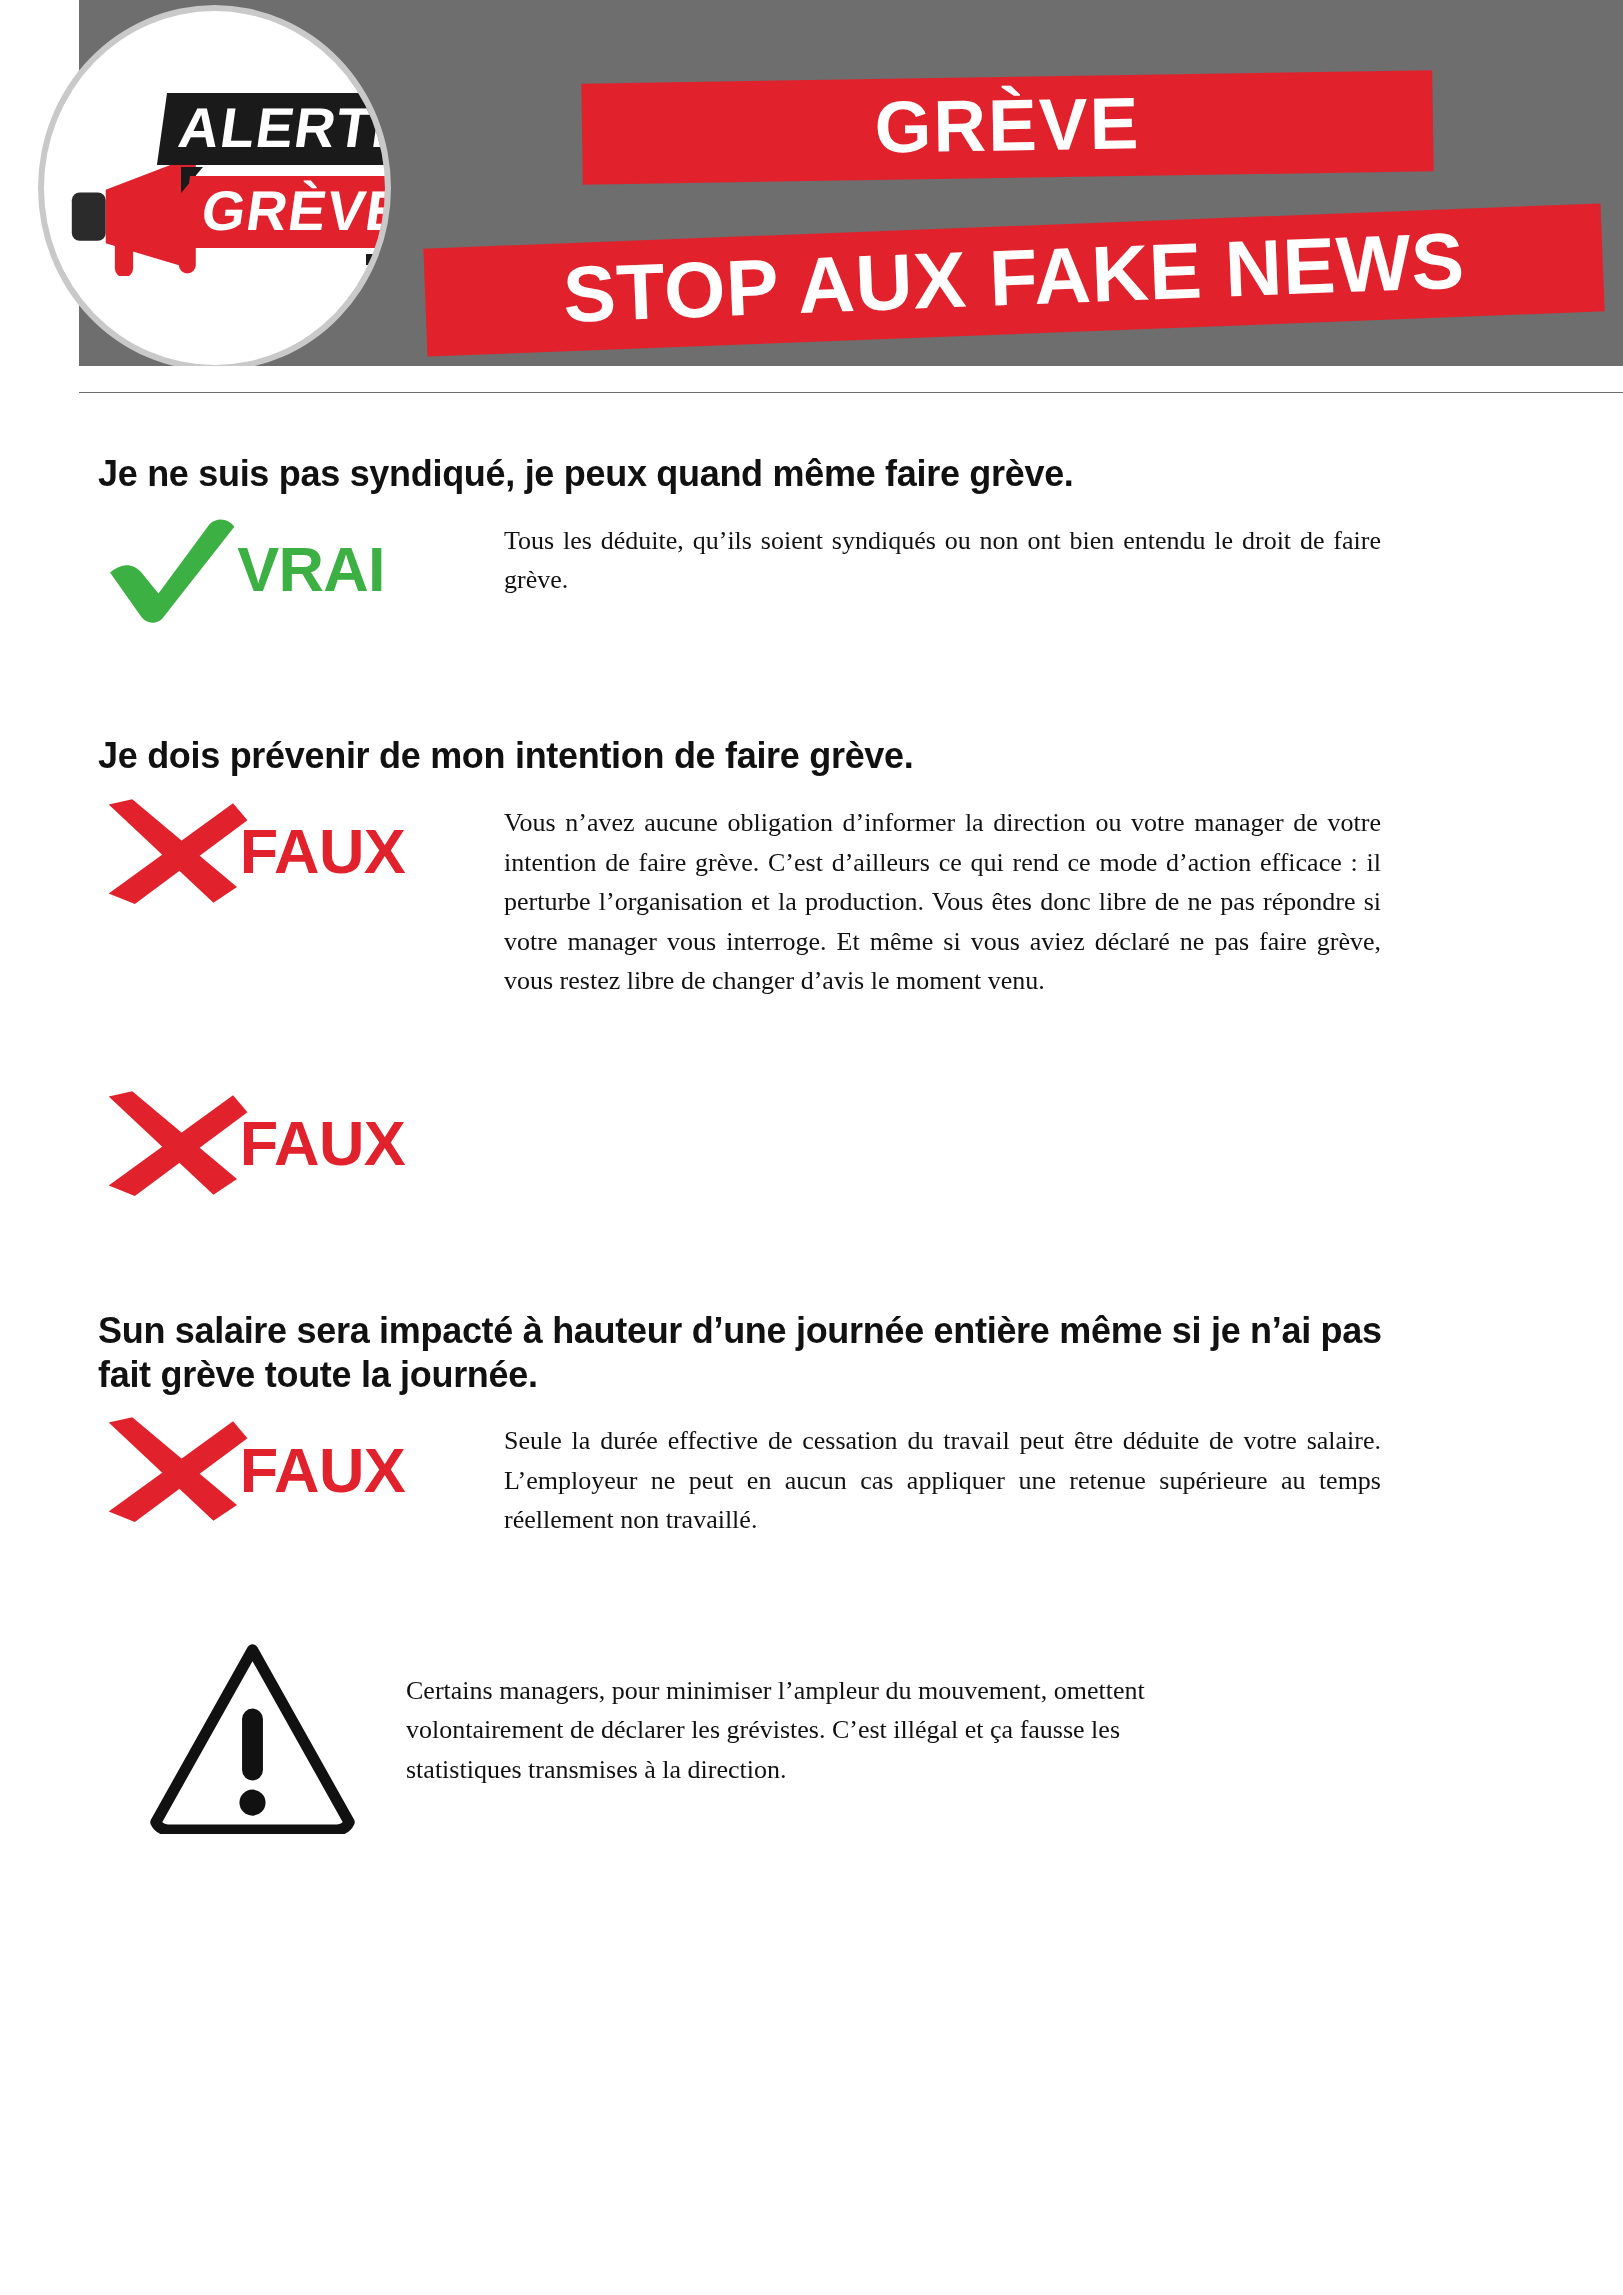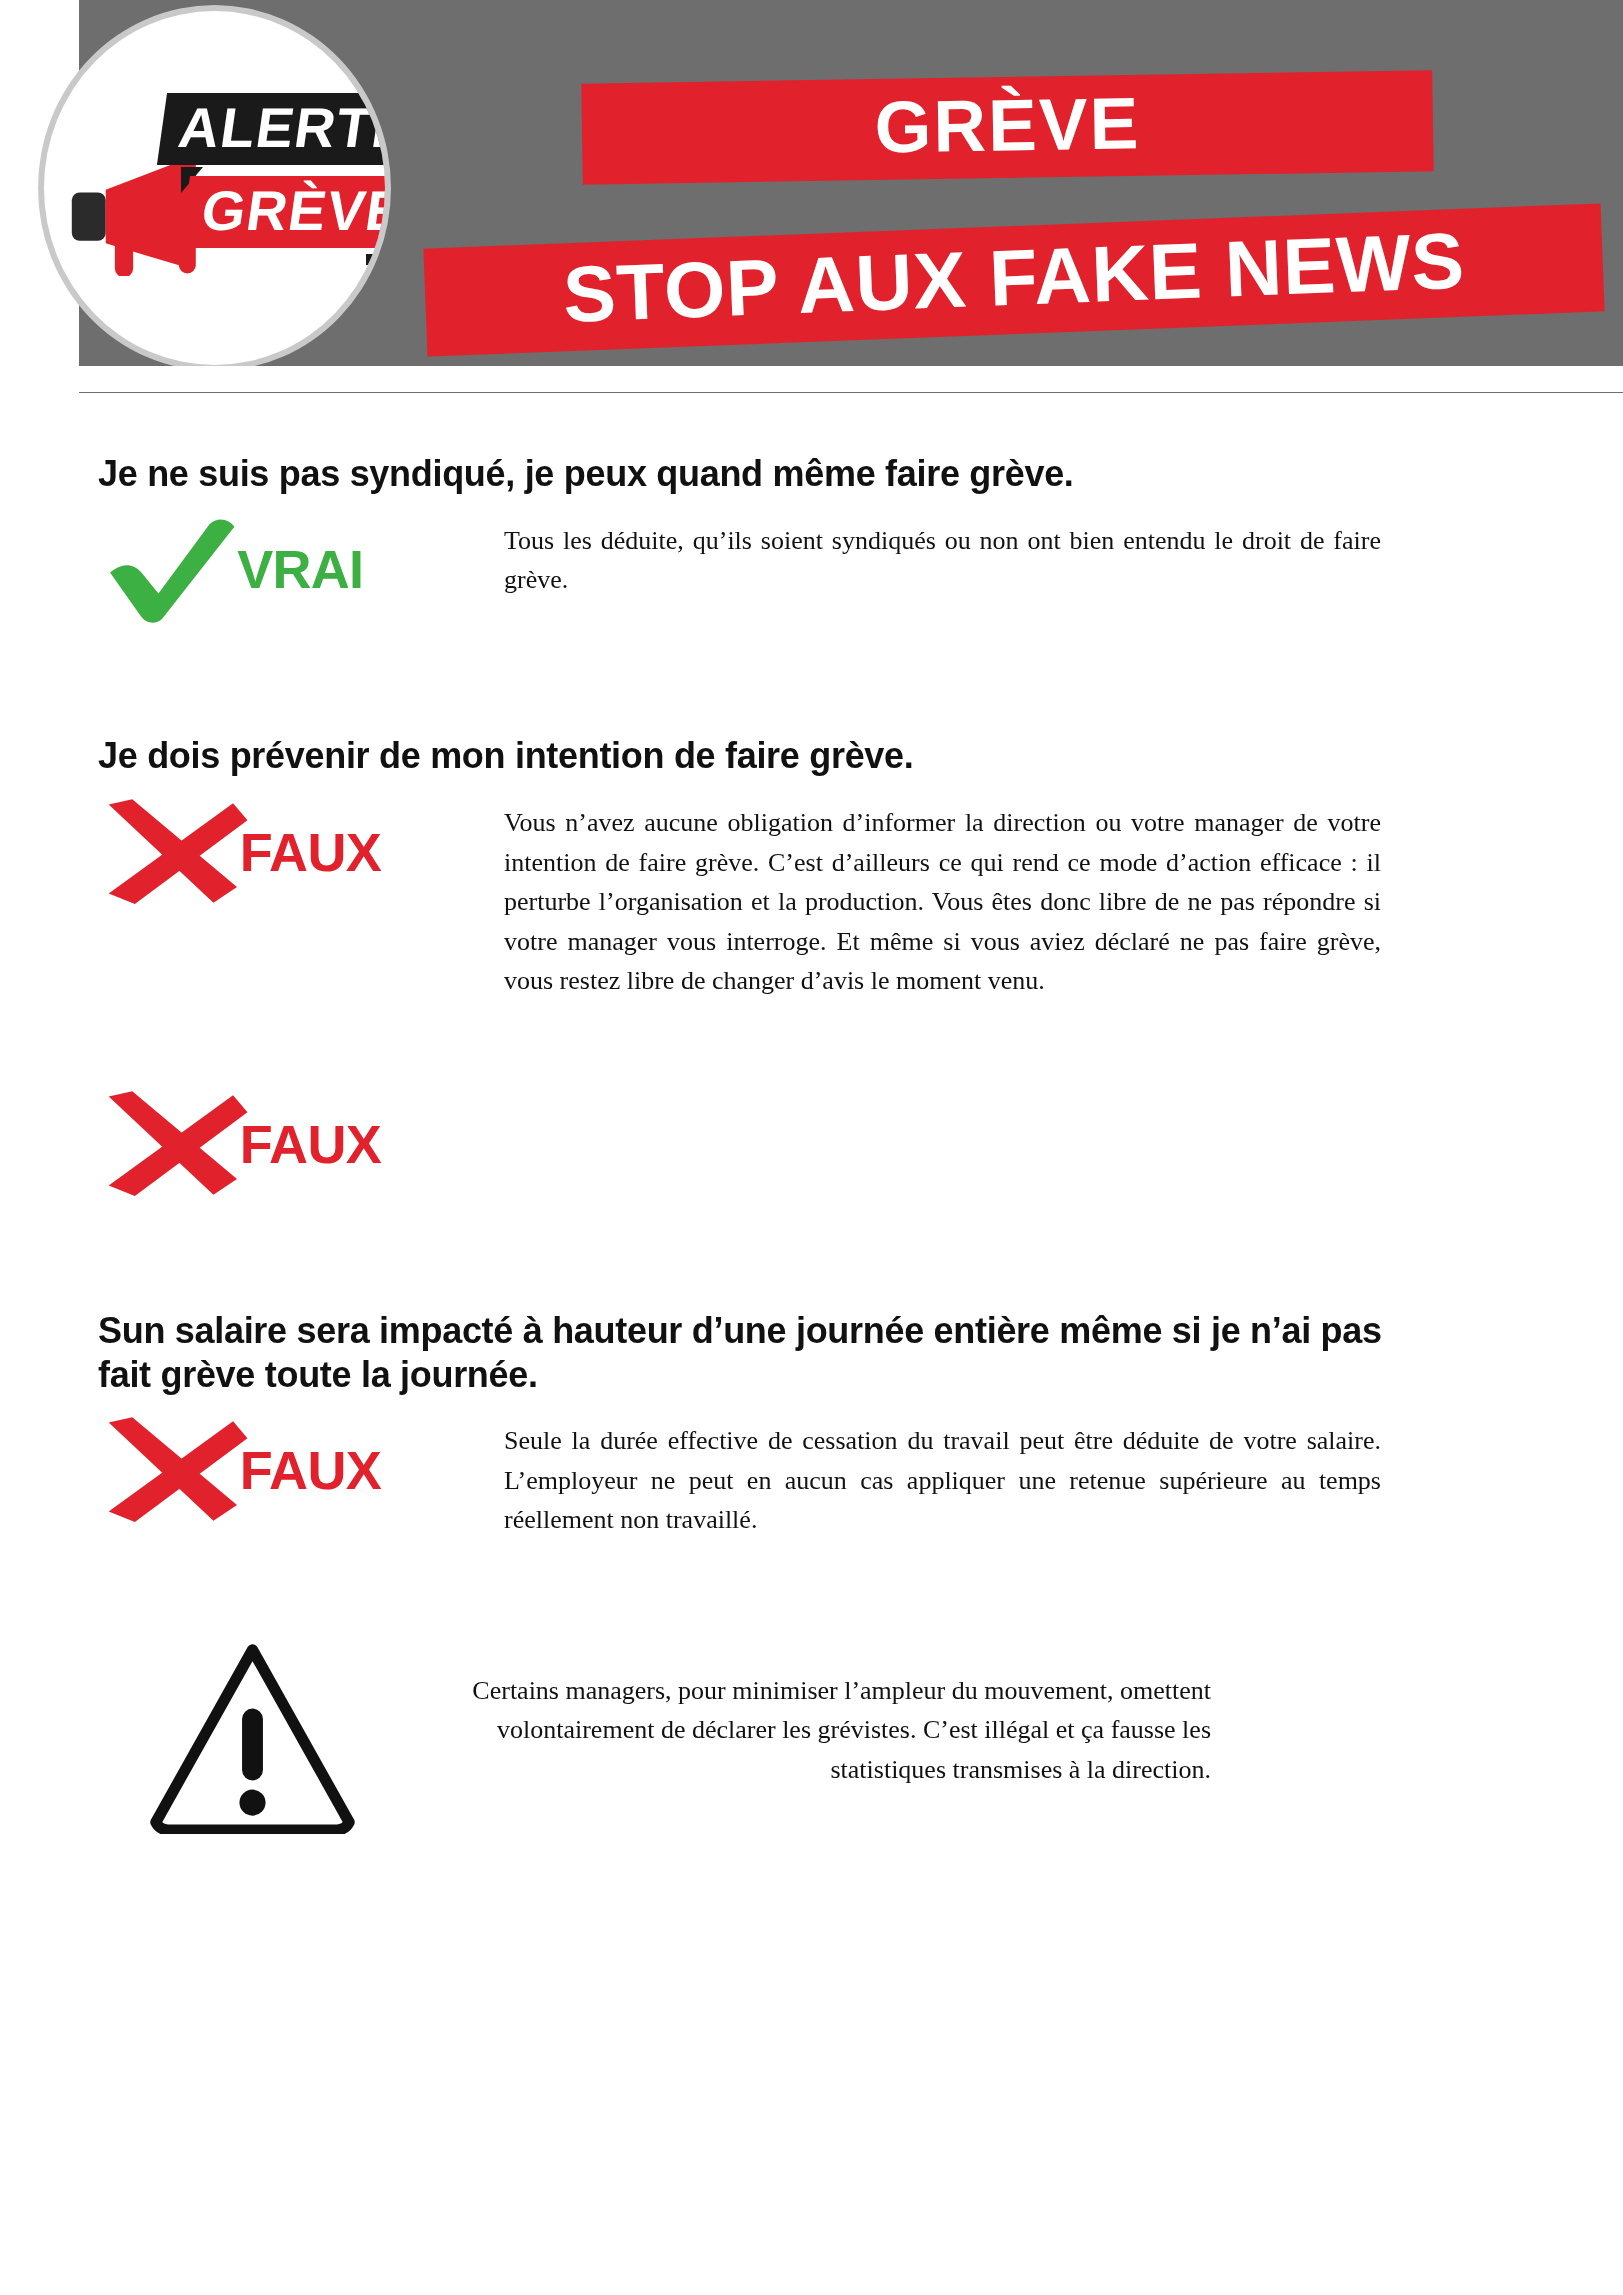--- a/index.html
+++ b/index.html
@@ -185,21 +185,21 @@
     display: flex;
     align-items: center;
     padding-top: 3.9px;
   }
   .verdict-mark {
     width: 151px;
     height: 108px;
     flex: 0 0 151px;
   }
   .verdict-label {
-    font-size: 54px;
+    font-size: 63px;
     font-weight: 700;
     letter-spacing: -0.7px;
     line-height: 1;
   }
   .verdict-label.vrai { color: #3cb043; margin-left: -11.8px; }
   .verdict-label.faux { color: #e1222c; margin-left: -9.2px; }
 
   .qa-answer {
     flex: 1 1 auto;
     font-family: "Liberation Serif", serif;
@@ -229,21 +229,20 @@
     padding-top: 0px;
   }
   .warning-text {
     flex: 1 1 auto;
     font-family: "Liberation Serif", serif;
     font-size: 26px;
     line-height: 1.52;
     color: #111111;
     padding-top: 33px;
     padding-right: 216px;
-    text-align: right;
   }
 </style>
 </head>
 <body>
 
 <div class="header">
   <div class="header-white-wedge"></div>
 
   <div class="logo-badge">
     <div class="logo-inner">

